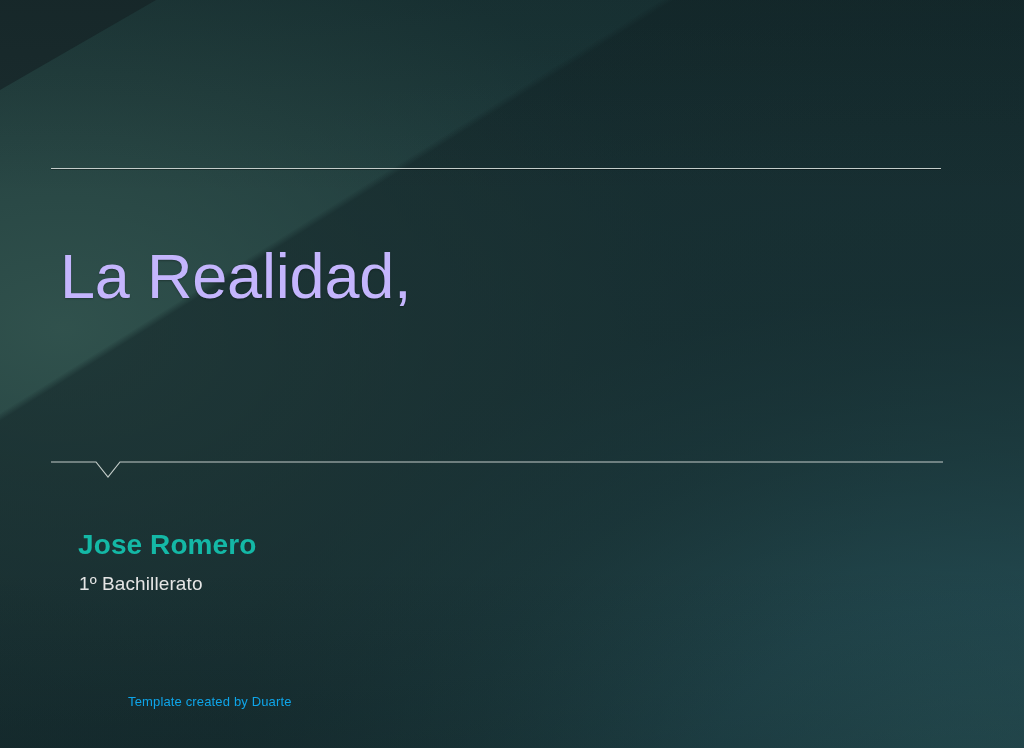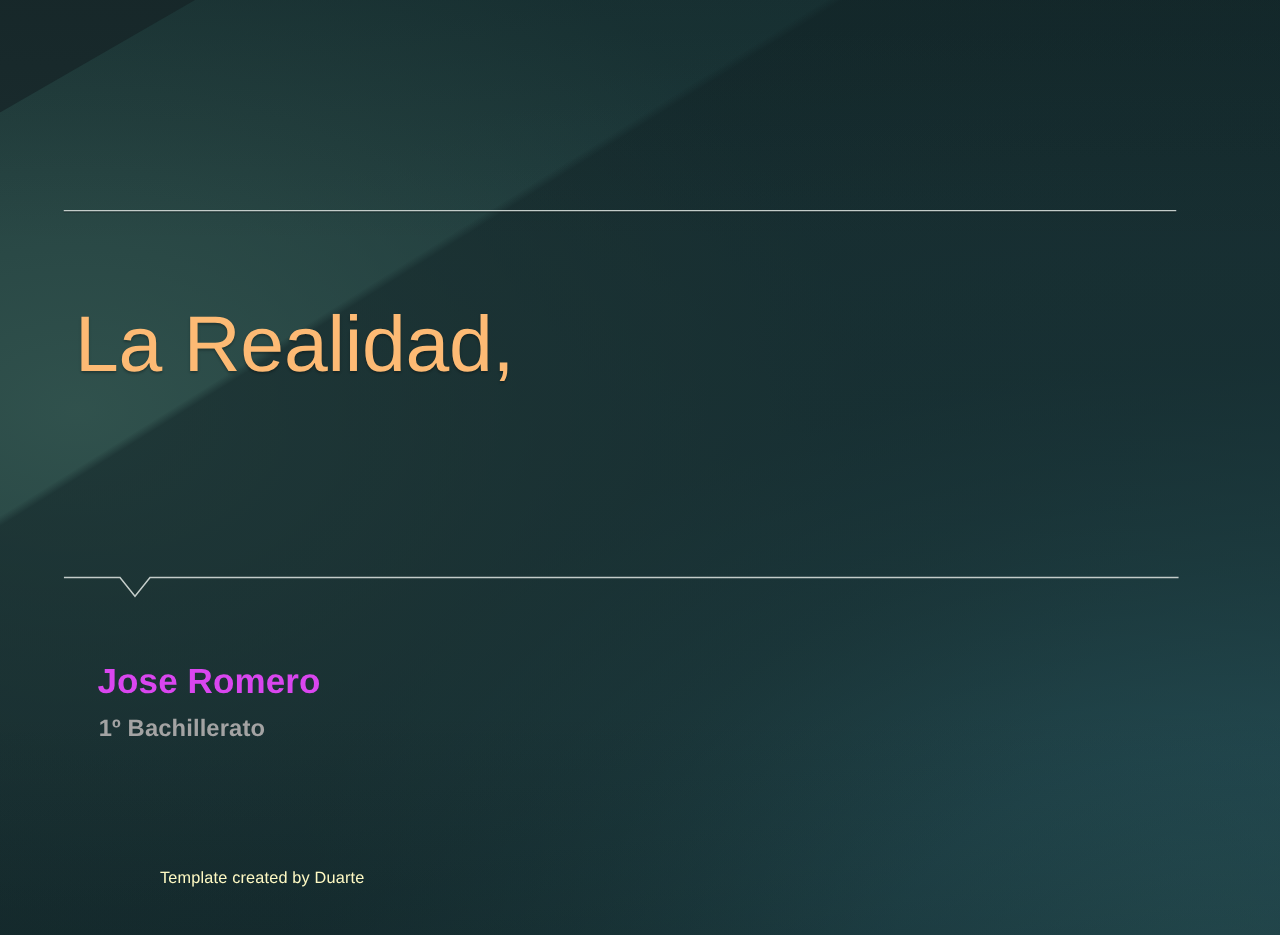--- a/index.html
+++ b/index.html
@@ -86,21 +86,21 @@
     box-shadow: 0 1px 0 rgba(0,0,0,0.30);
   }
 
   .title-block {
     position: absolute;
     left: 60px;
     top: 232px;
     width: 900px;
   }
   .title-line {
-    color: #fdba74;
+    color: #c4b5fd;
     font-size: 63px;
     font-weight: 300;
     line-height: 88px;
     letter-spacing: -0.2px;
     white-space: nowrap;
     text-shadow: 0 1px 2px rgba(0,0,0,0.28);
   }
 
   .rule-notch {
     position: absolute;
@@ -109,42 +109,42 @@
     width: 892px;
     height: 30px;
     overflow: visible;
   }
   .rule-notch svg { display: block; }
 
   .author {
     position: absolute;
     left: 78px;
     top: 529px;
-    color: #d946ef;
+    color: #14b8a6;
     font-size: 28px;
     font-weight: bold;
     letter-spacing: 0.1px;
     white-space: nowrap;
   }
   .subtitle {
     position: absolute;
     left: 79px;
     top: 573px;
-    color: #a3a3a3;
+    color: #e5e5e5;
     font-size: 19px;
-    font-weight: 700;
+    font-weight: 400;
     letter-spacing: 0.1px;
     white-space: nowrap;
   }
 
   .credit {
     position: absolute;
     left: 128px;
     top: 694px;
-    color: #fef9c3;
+    color: #0ea5e9;
     font-size: 13px;
     font-weight: 400;
     letter-spacing: 0.15px;
     white-space: nowrap;
   }
 </style>
 </head>
 <body>
 
 <div id="slide">

